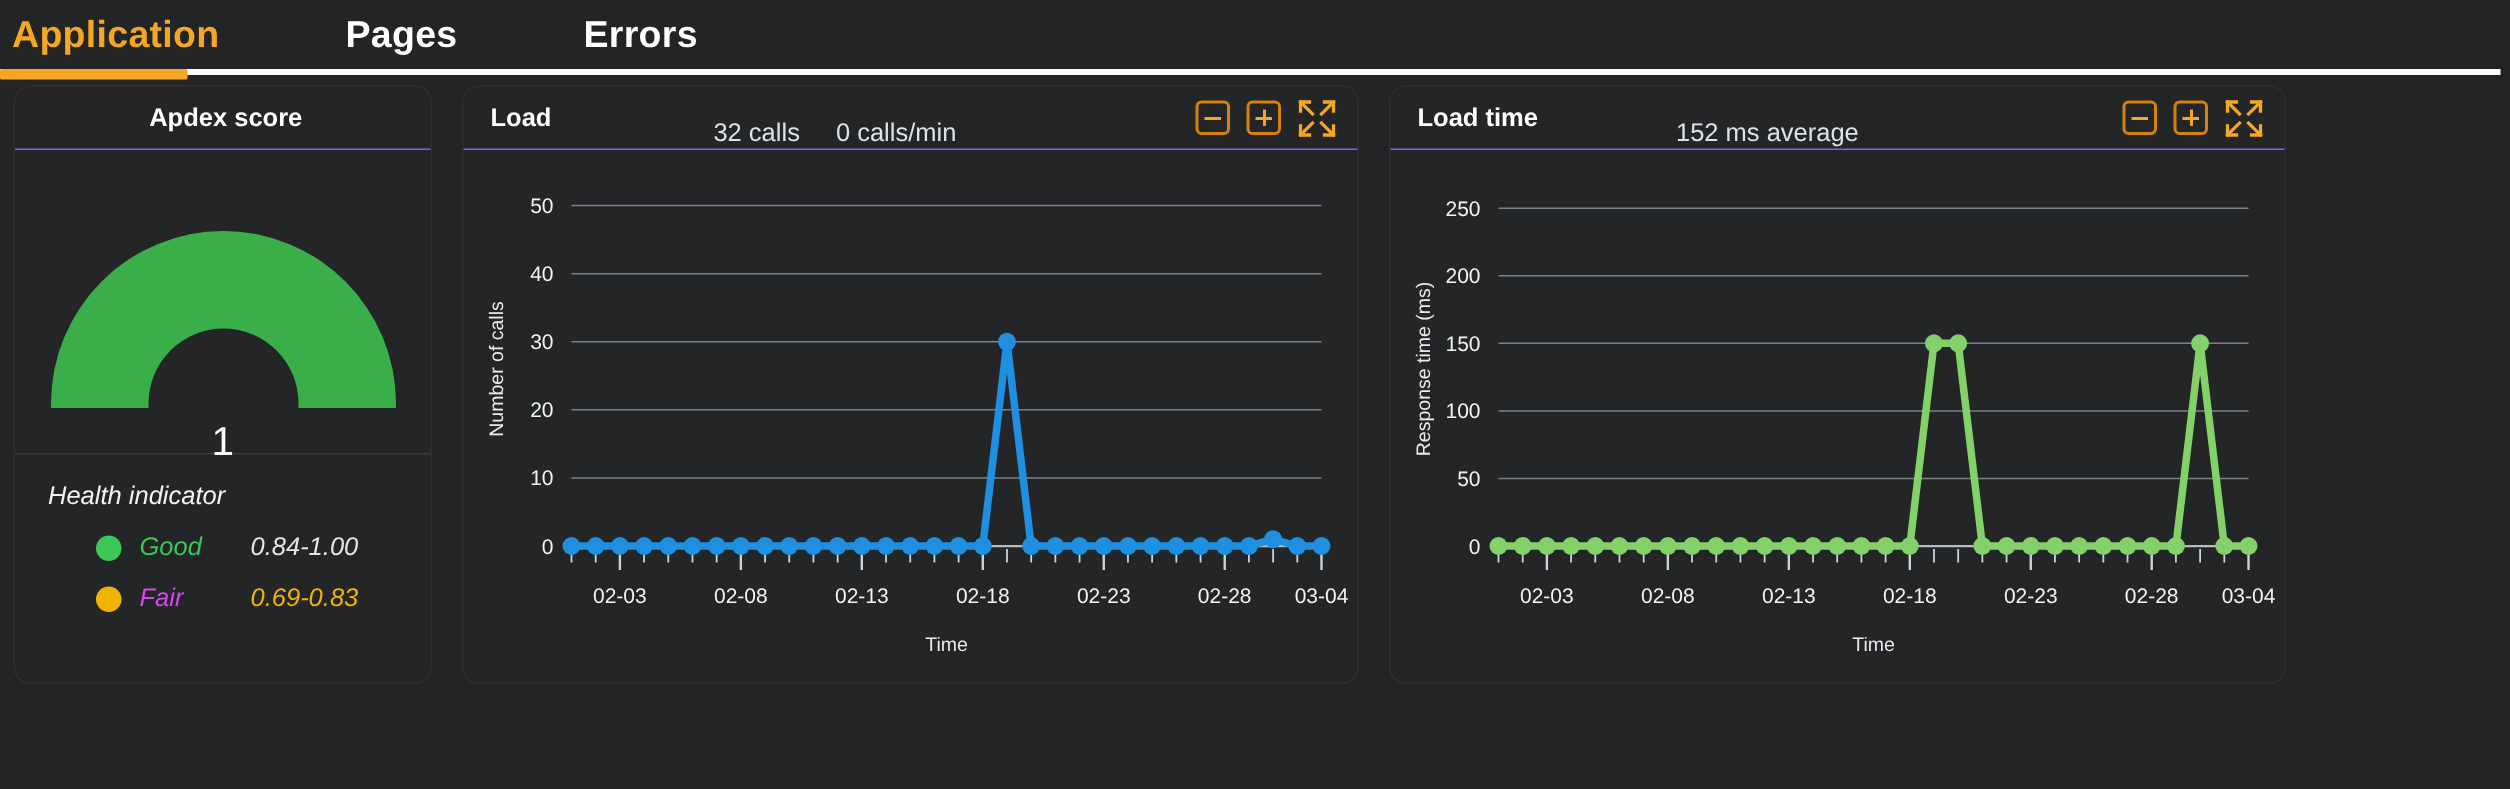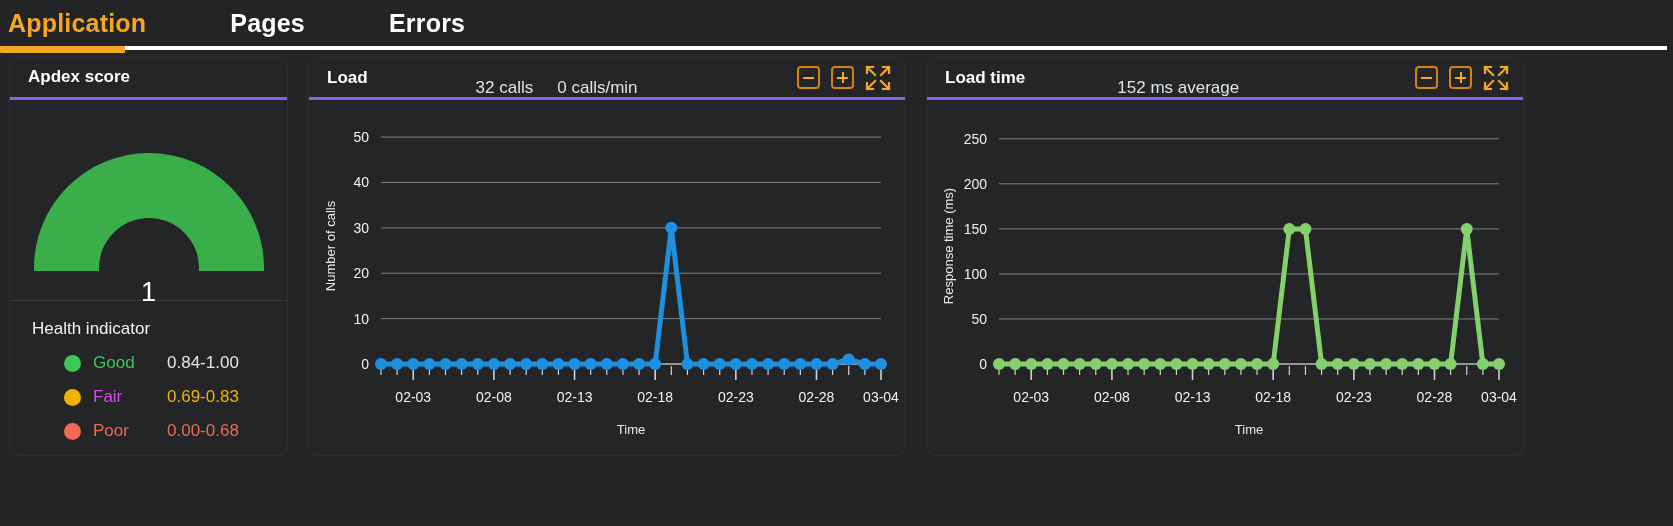--- a/index.html
+++ b/index.html
@@ -49,21 +49,22 @@
   .card {
     background: #232527;
     border-radius: 10px;
     box-shadow: 0 0 0 1px #2c2e30;
   }
   .card-header {
     display: flex;
     align-items: center;
     height: 42px;
     padding: 0 14px 0 18px;
-    border-bottom: 3px solid #8b5cf6;
+    border-bottom: 1px solid #8b5cf6;
+    justify-content: center;
   }
   .card-title {
     font-size: 17px;
     font-weight: bold;
     color: #ffffff;
     white-space: nowrap;
   }
   .card-metric {
     font-size: 17px;
     color: #dfe2e4;
@@ -133,21 +134,21 @@
     background: #232527;
   }
   .gauge-value {
     position: absolute;
     left: 0; right: 0;
     bottom: -8px;
     text-align: center;
     font-size: 27px;
     color: #ffffff;
   }
-  .health-section { padding: 18px 0 0 22px; }
+  .health-section { padding: 18px 0 0 22px; font-style: italic; }
   .health-title { font-size: 17px; color: #f0f2f3; margin-bottom: 14px; }
   .health-row {
     display: flex;
     align-items: center;
     margin: 0 0 14px 32px;
     font-size: 17px;
   }
   .dot { width: 17px; height: 17px; border-radius: 50%; margin-right: 12px; }
   .health-label { width: 74px; }
   .health-range { }
@@ -197,25 +198,20 @@
       <div class="health-title">Health indicator</div>
       <div class="health-row">
         <span class="dot" style="background:#3cc756"></span>
         <span class="health-label" style="color:#3cc756">Good</span>
         <span class="health-range" style="color:#e5e5e5">0.84-1.00</span>
       </div>
       <div class="health-row">
         <span class="dot" style="background:#f0b400"></span>
         <span class="health-label" style="color:#d946ef">Fair</span>
         <span class="health-range" style="color:#f0b400">0.69-0.83</span>
-      </div>
-      <div class="health-row">
-        <span class="dot" style="background:#ef6a56"></span>
-        <span class="health-label" style="color:#ef6a56">Poor</span>
-        <span class="health-range" style="color:#ef6a56">0.00-0.68</span>
       </div>
     </div>
   </div>
 
   <div class="card chart-card">
     <div class="card-header">
       <div class="card-title">Load</div>
       <div class="card-metric metric-1">32 calls</div>
       <div class="card-metric metric-2">0 calls/min</div>
       <div class="header-tools">

